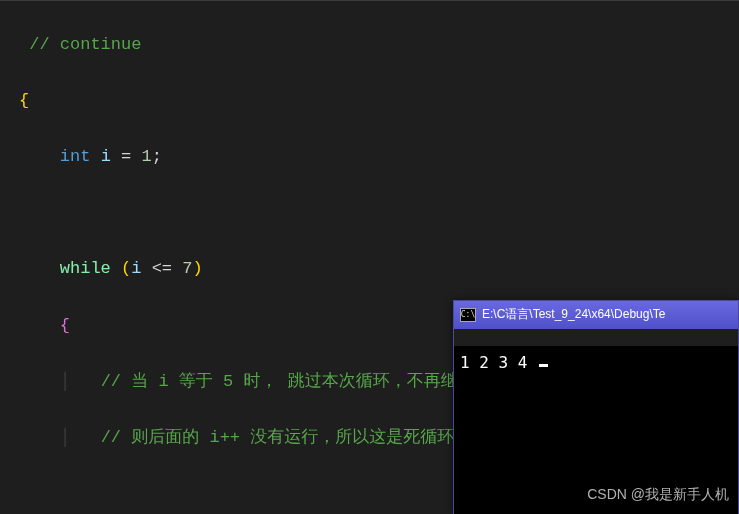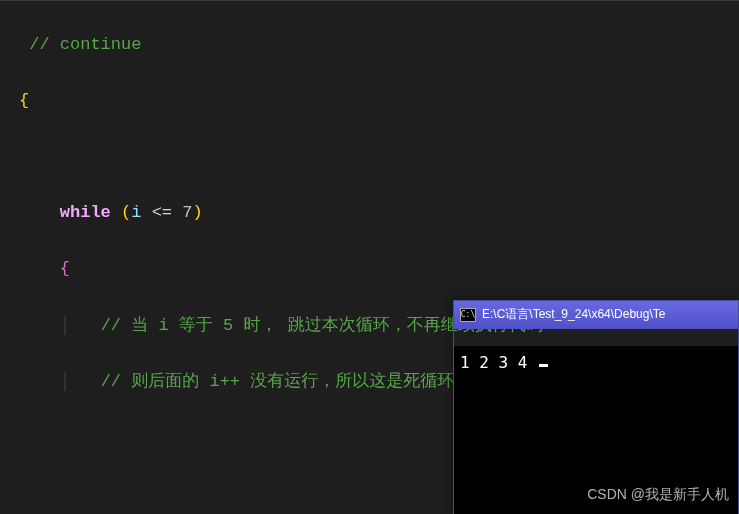--- a/index.html
+++ b/index.html
@@ -16,21 +16,21 @@
   }
   .editor {
     padding: 2px 0 0 0;
     white-space: pre;
     color: #d4d4d4;
     border-top: 1px solid #3a3a3a;
   }
   .line { display: block; padding-left: 19px; }
   .comment { color: #57a64a; }
   .kw-type { color: #569cd6; }
-  .kw-flow { color: #f0abfc; font-weight: bold; }
+  .kw-flow { color: #86efac; }
   .ident { color: #9cdcfe; }
   .func { color: #dcdcaa; }
   .num { color: #b5cea8; }
   .op { color: #d4d4d4; }
   .paren { color: #ffd700; }
   .paren2 { color: #da70d6; }
   .brace { color: #ffd700; }
   .punct { color: #d4d4d4; }
   .indent-guide { color: #404040; }
 
@@ -103,20 +103,21 @@
     pointer-events: none;
     text-align: right;
   }
 </style>
 </head>
 <body>
 
 <div class="editor">
 <span class="line"> <span class="comment">// continue</span></span>
 <span class="line"><span class="brace">{</span></span>
+<span class="line">    <span class="kw-type">int</span> <span class="ident">i</span> <span class="op">=</span> <span class="num">1</span><span class="punct">;</span></span>
 <span class="line"> </span>
 <span class="line">    <span class="kw-flow">while</span> <span class="paren">(</span><span class="ident">i</span> <span class="op">&lt;=</span> <span class="num">7</span><span class="paren">)</span></span>
 <span class="line">    <span class="paren2">{</span></span>
 <span class="line">    <span class="indent-guide">│</span>   <span class="comment">// 当 i 等于 5 时， 跳过本次循环，不再继续执行代码</span></span>
 <span class="line">    <span class="indent-guide">│</span>   <span class="comment">// 则后面的 i++ 没有运行，所以这是死循环</span></span>
 
 
 
 
 

